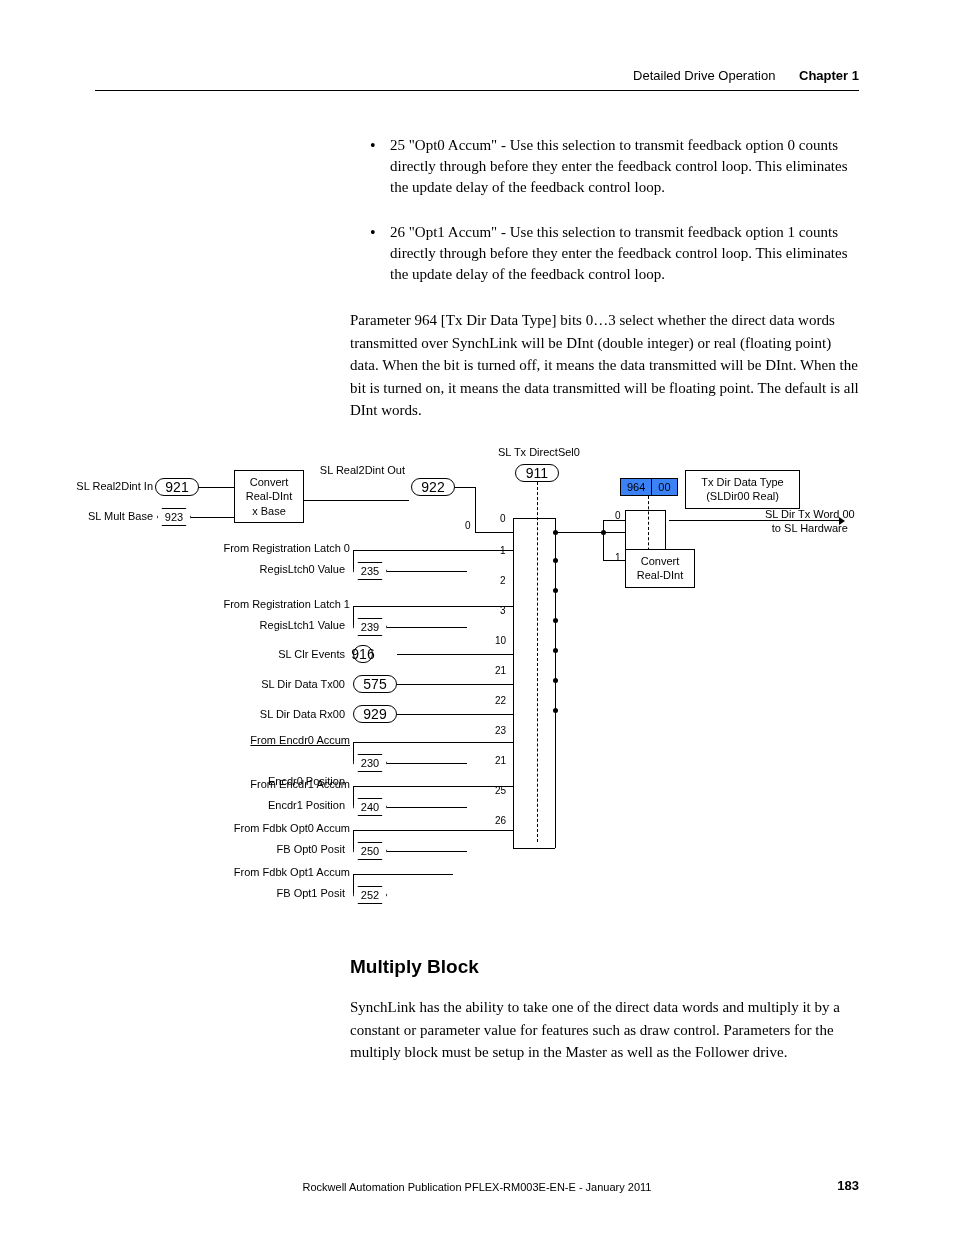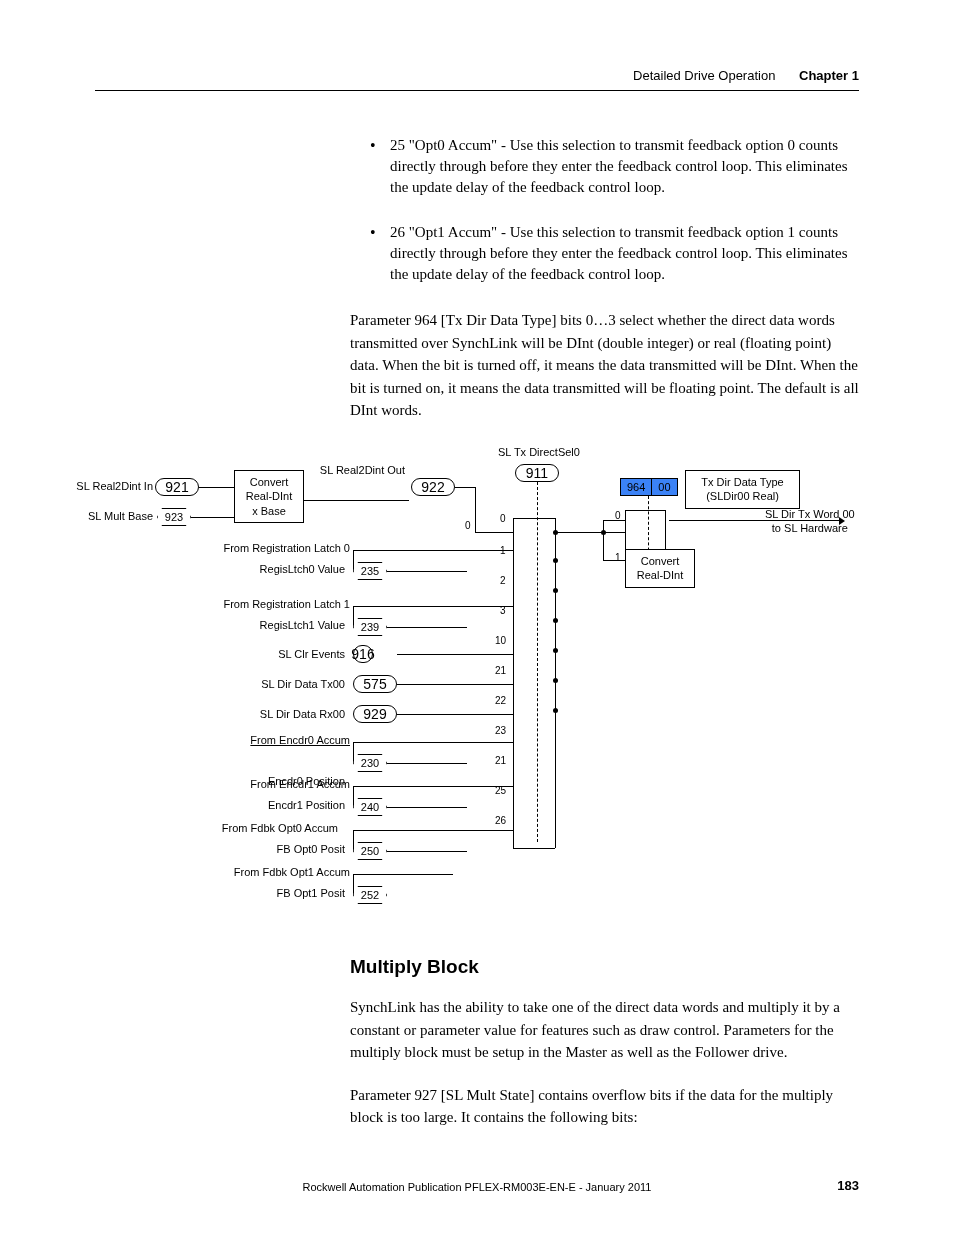--- a/index.html
+++ b/index.html
@@ -311,34 +311,33 @@
   <div class="param-diamond" style="left:258px; top:314px;">230</div>
   <div class="hline" style="left:292px; top:323px; width:80px;"></div>
 
   <div class="dlabel right" style="left:55px; top:338px; width:200px;">From Encdr1 Accum</div>
   <div class="hline" style="left:258px; top:346px; width:160px;"></div>
   <div class="vline" style="left:258px; top:346px; height:22px;"></div>
   <div class="dlabel right" style="left:140px; top:359px; width:110px;">Encdr1 Position</div>
   <div class="param-diamond" style="left:258px; top:358px;">240</div>
   <div class="hline" style="left:292px; top:367px; width:80px;"></div>
 
-  <div class="dlabel right" style="left:43px; top:382px; width:200px;">From Fdbk Opt0 Accum</div>
+  <div class="dlabel right" style="left:55px; top:382px; width:200px;">From Fdbk Opt0 Accum</div>
   <div class="hline" style="left:258px; top:390px; width:160px;"></div>
   <div class="vline" style="left:258px; top:390px; height:22px;"></div>
   <div class="dlabel right" style="left:140px; top:403px; width:110px;">FB Opt0 Posit</div>
   <div class="param-diamond" style="left:258px; top:402px;">250</div>
   <div class="hline" style="left:292px; top:411px; width:80px;"></div>
 
   <div class="dlabel right" style="left:55px; top:426px; width:200px;">From Fdbk Opt1 Accum</div>
   <div class="hline" style="left:258px; top:434px; width:100px;"></div>
   <div class="vline" style="left:258px; top:434px; height:22px;"></div>
   <div class="dlabel right" style="left:140px; top:447px; width:110px;">FB Opt1 Posit</div>
   <div class="param-diamond" style="left:258px; top:446px;">252</div>
 </div>
 
 <div class="section2">
   <div class="h2">Multiply Block</div>
   <div class="para">SynchLink has the ability to take one of the direct data words and multiply it by a constant or parameter value for features such as draw control. Parameters for the multiply block must be setup in the Master as well as the Follower drive.</div>
-  <div class="para">Parameter 927 [SL Mult State] contains overflow bits if the data for the multiply block is too large. It contains the following bits:</div>
 </div>
 
 <div class="footer">Rockwell Automation Publication PFLEX-RM003E-EN-E - January 2011</div>
 <div class="page-num">183</div>
 
 </body></html>

